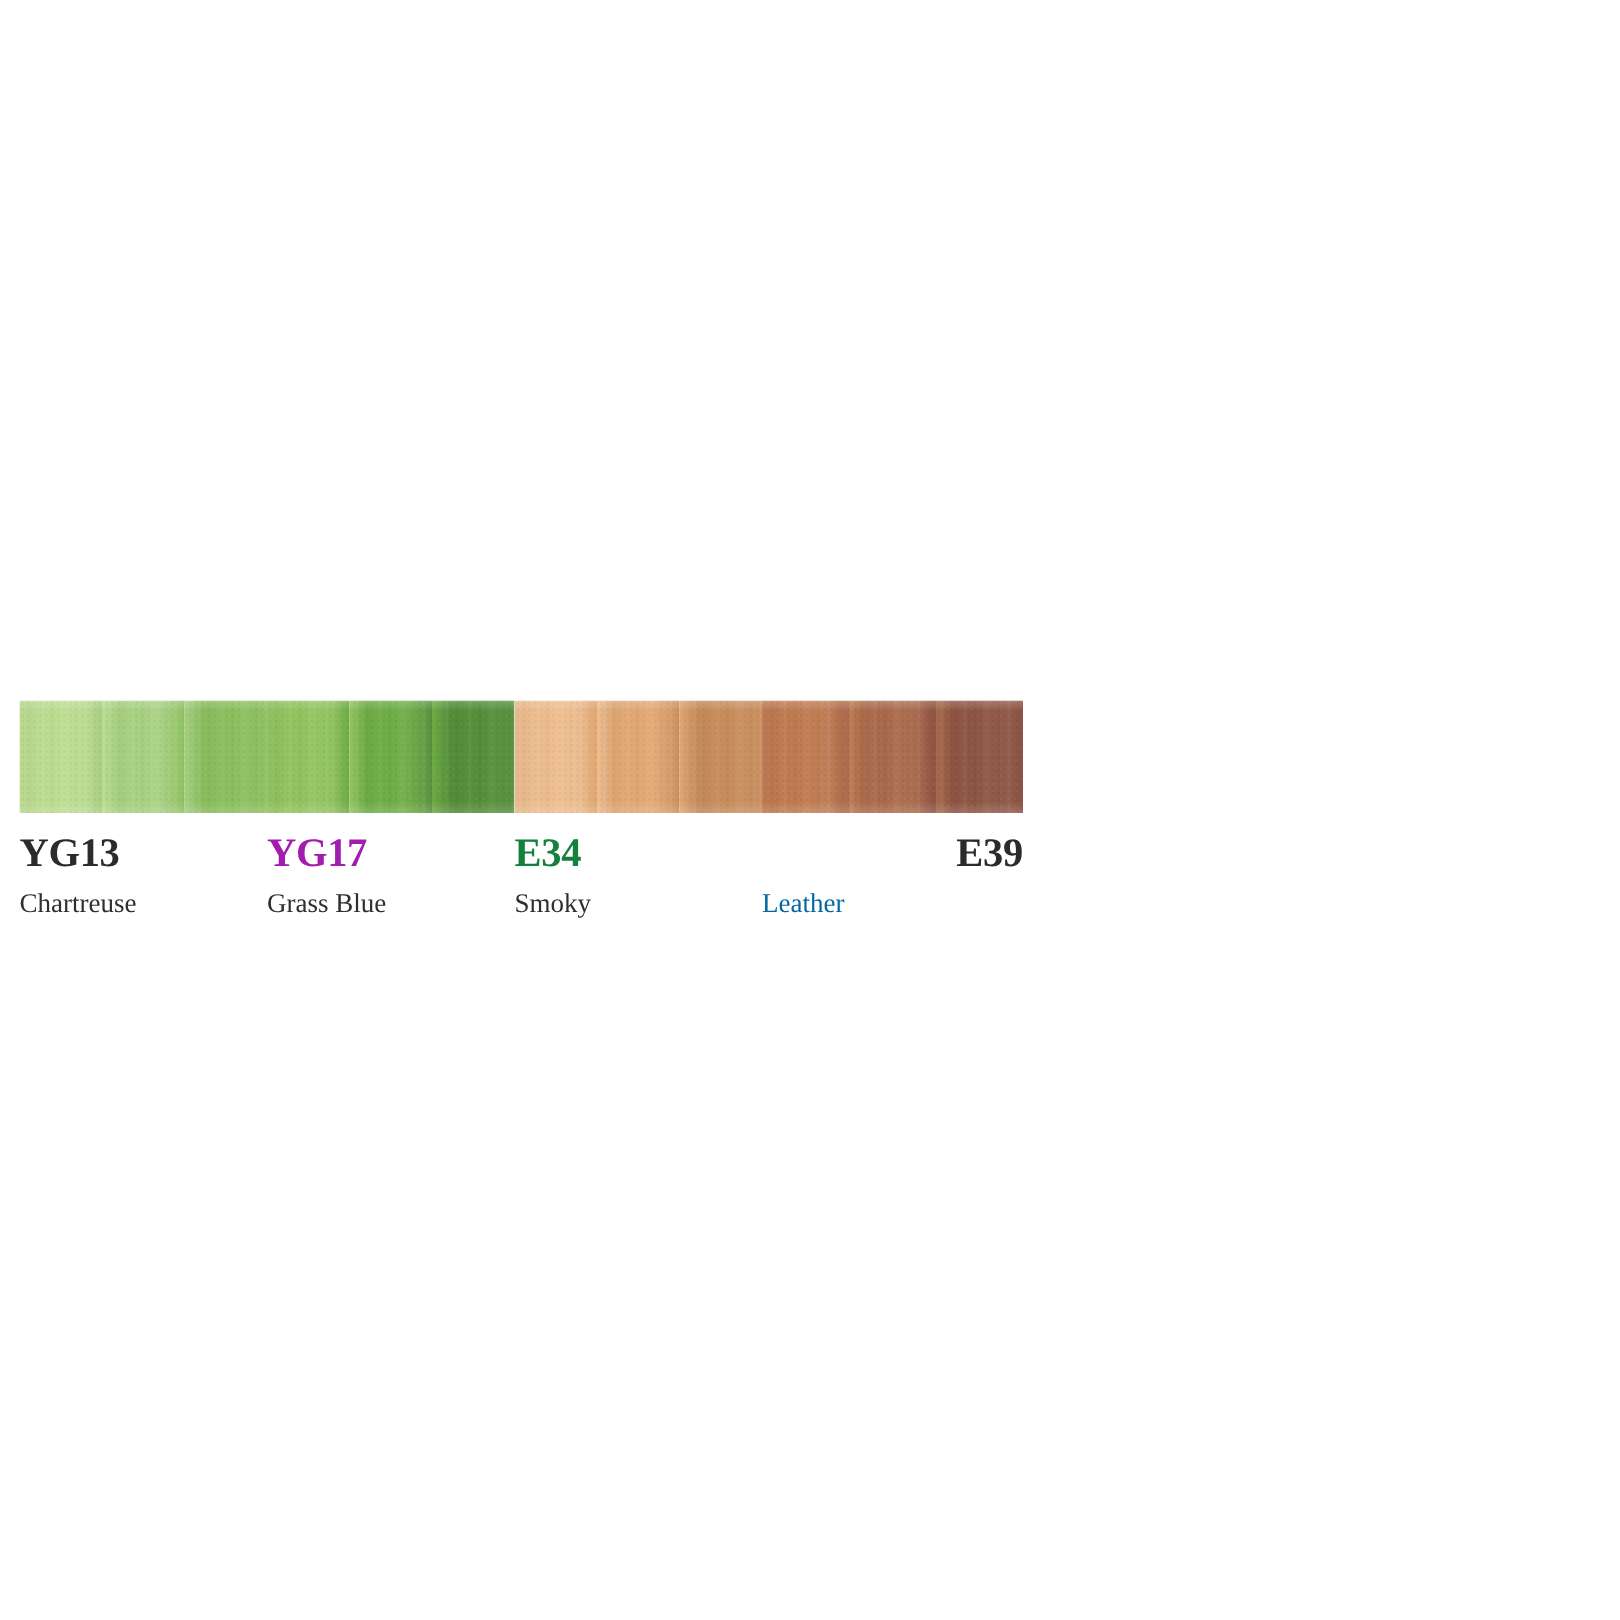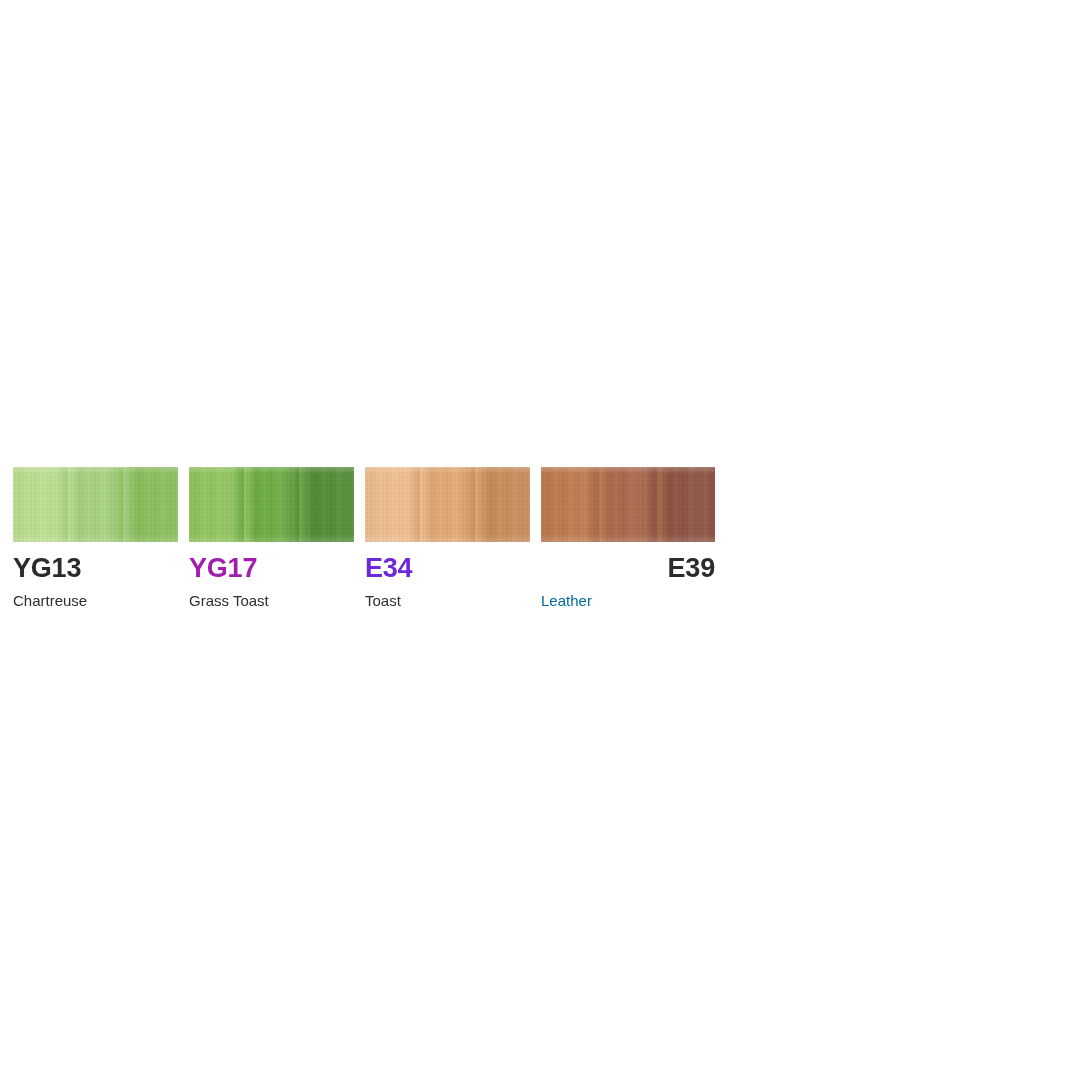--- a/index.html
+++ b/index.html
@@ -17,21 +17,21 @@
 
   
   #swatch-row {
     position: absolute;
     left: 13px;
     top: 467px;
     width: 1054px;
     display: flex;
     flex-direction: row;
     align-items: flex-start;
-    gap: 11px;
+    font-family: Liberation Serif, serif;
   }
 
   .swatch-card {
     width: 165px;
     flex: 0 0 165px;
     display: flex;
     flex-direction: column;
   }
   
   .swatch-card.wide {
@@ -101,21 +101,21 @@
     margin-top: 13px;
     font-size: 27px;
     font-weight: bold;
     line-height: 1;
     letter-spacing: -0.2px;
     color: #2b2b2b;
     white-space: nowrap;
   }
   .swatch-name {
     margin-top: 11px;
-    font-size: 15px;
+    font-size: 18px;
     font-weight: normal;
     line-height: 1;
     color: #2f2f2f;
     white-space: nowrap;
   }
 </style>
 </head>
 <body style="background: rgb(255, 255, 255);">
 
 <div id="swatch-row">
@@ -140,38 +140,38 @@
       <div class="band-layer">
         <div class="band-seg" style="flex: 1 1 0px; background: linear-gradient(90deg, rgb(147, 197, 96) 0%, rgb(147, 197, 96) 22%, rgb(147, 197, 96) 72%, rgb(111, 174, 70) 100%);"></div>
         <div class="band-seg" style="flex: 1 1 0px; background: linear-gradient(90deg, rgb(147, 197, 96) 0%, rgb(111, 174, 70) 22%, rgb(111, 174, 70) 72%, rgb(85, 143, 58) 100%);"></div>
         <div class="band-seg" style="flex: 1 1 0px; background: linear-gradient(90deg, rgb(111, 174, 70) 0%, rgb(85, 143, 58) 22%, rgb(85, 143, 58) 72%, rgb(85, 143, 58) 100%);"></div>
       </div>
       <div class="band-texture"></div>
       <div class="band-grain"></div>
       <div class="band-edge"></div>
     </div>
     <div class="swatch-code" style="color: #a21caf;">YG17</div>
-    <div class="swatch-name" style="color: rgb(47, 47, 47);">Grass Toast</div>
+    <div class="swatch-name" style="color: rgb(47, 47, 47);">Grass Blue</div>
   </div>
 
 
 
   <div class="swatch-card">
     <div class="swatch-band">
       <div class="band-layer">
         <div class="band-seg" style="flex: 1 1 0px; background: linear-gradient(90deg, rgb(238, 190, 144) 0%, rgb(238, 190, 144) 22%, rgb(238, 190, 144) 72%, rgb(226, 169, 116) 100%);"></div>
         <div class="band-seg" style="flex: 1 1 0px; background: linear-gradient(90deg, rgb(238, 190, 144) 0%, rgb(226, 169, 116) 22%, rgb(226, 169, 116) 72%, rgb(201, 141, 92) 100%);"></div>
         <div class="band-seg" style="flex: 1 1 0px; background: linear-gradient(90deg, rgb(226, 169, 116) 0%, rgb(201, 141, 92) 22%, rgb(201, 141, 92) 72%, rgb(201, 141, 92) 100%);"></div>
       </div>
       <div class="band-texture"></div>
       <div class="band-grain"></div>
       <div class="band-edge"></div>
     </div>
-    <div class="swatch-code" style="color: #6d28d9;">E34</div>
-    <div class="swatch-name" style="color: rgb(47, 47, 47);">Toast</div>
+    <div class="swatch-code" style="color: #15803d;">E34</div>
+    <div class="swatch-name" style="color: rgb(47, 47, 47);">Smoky</div>
   </div>
 
   <div class="swatch-card wide">
     <div class="swatch-band">
       <div class="band-layer">
         <div class="band-seg" style="flex: 1 1 0px; background: linear-gradient(90deg, rgb(192, 123, 81) 0%, rgb(192, 123, 81) 22%, rgb(192, 123, 81) 72%, rgb(171, 106, 76) 100%);"></div>
         <div class="band-seg" style="flex: 1 1 0px; background: linear-gradient(90deg, rgb(192, 123, 81) 0%, rgb(171, 106, 76) 22%, rgb(171, 106, 76) 72%, rgb(142, 85, 68) 100%);"></div>
         <div class="band-seg" style="flex: 1 1 0px; background: linear-gradient(90deg, rgb(171, 106, 76) 0%, rgb(142, 85, 68) 22%, rgb(142, 85, 68) 72%, rgb(142, 85, 68) 100%);"></div>
       </div>
       <div class="band-texture"></div>

